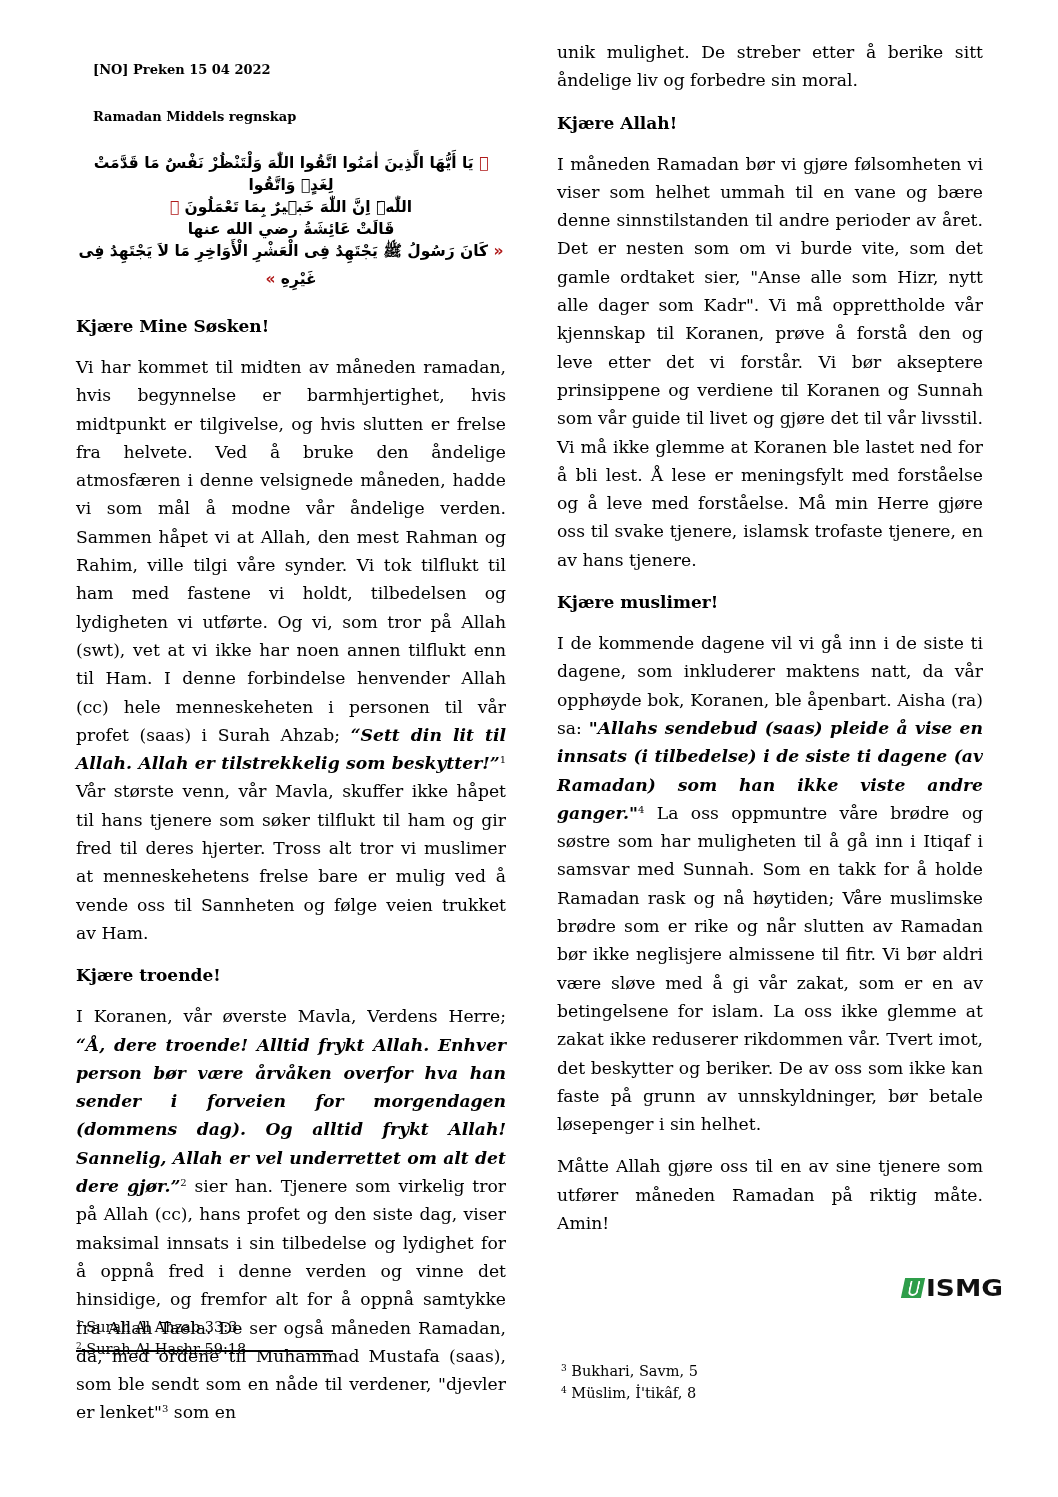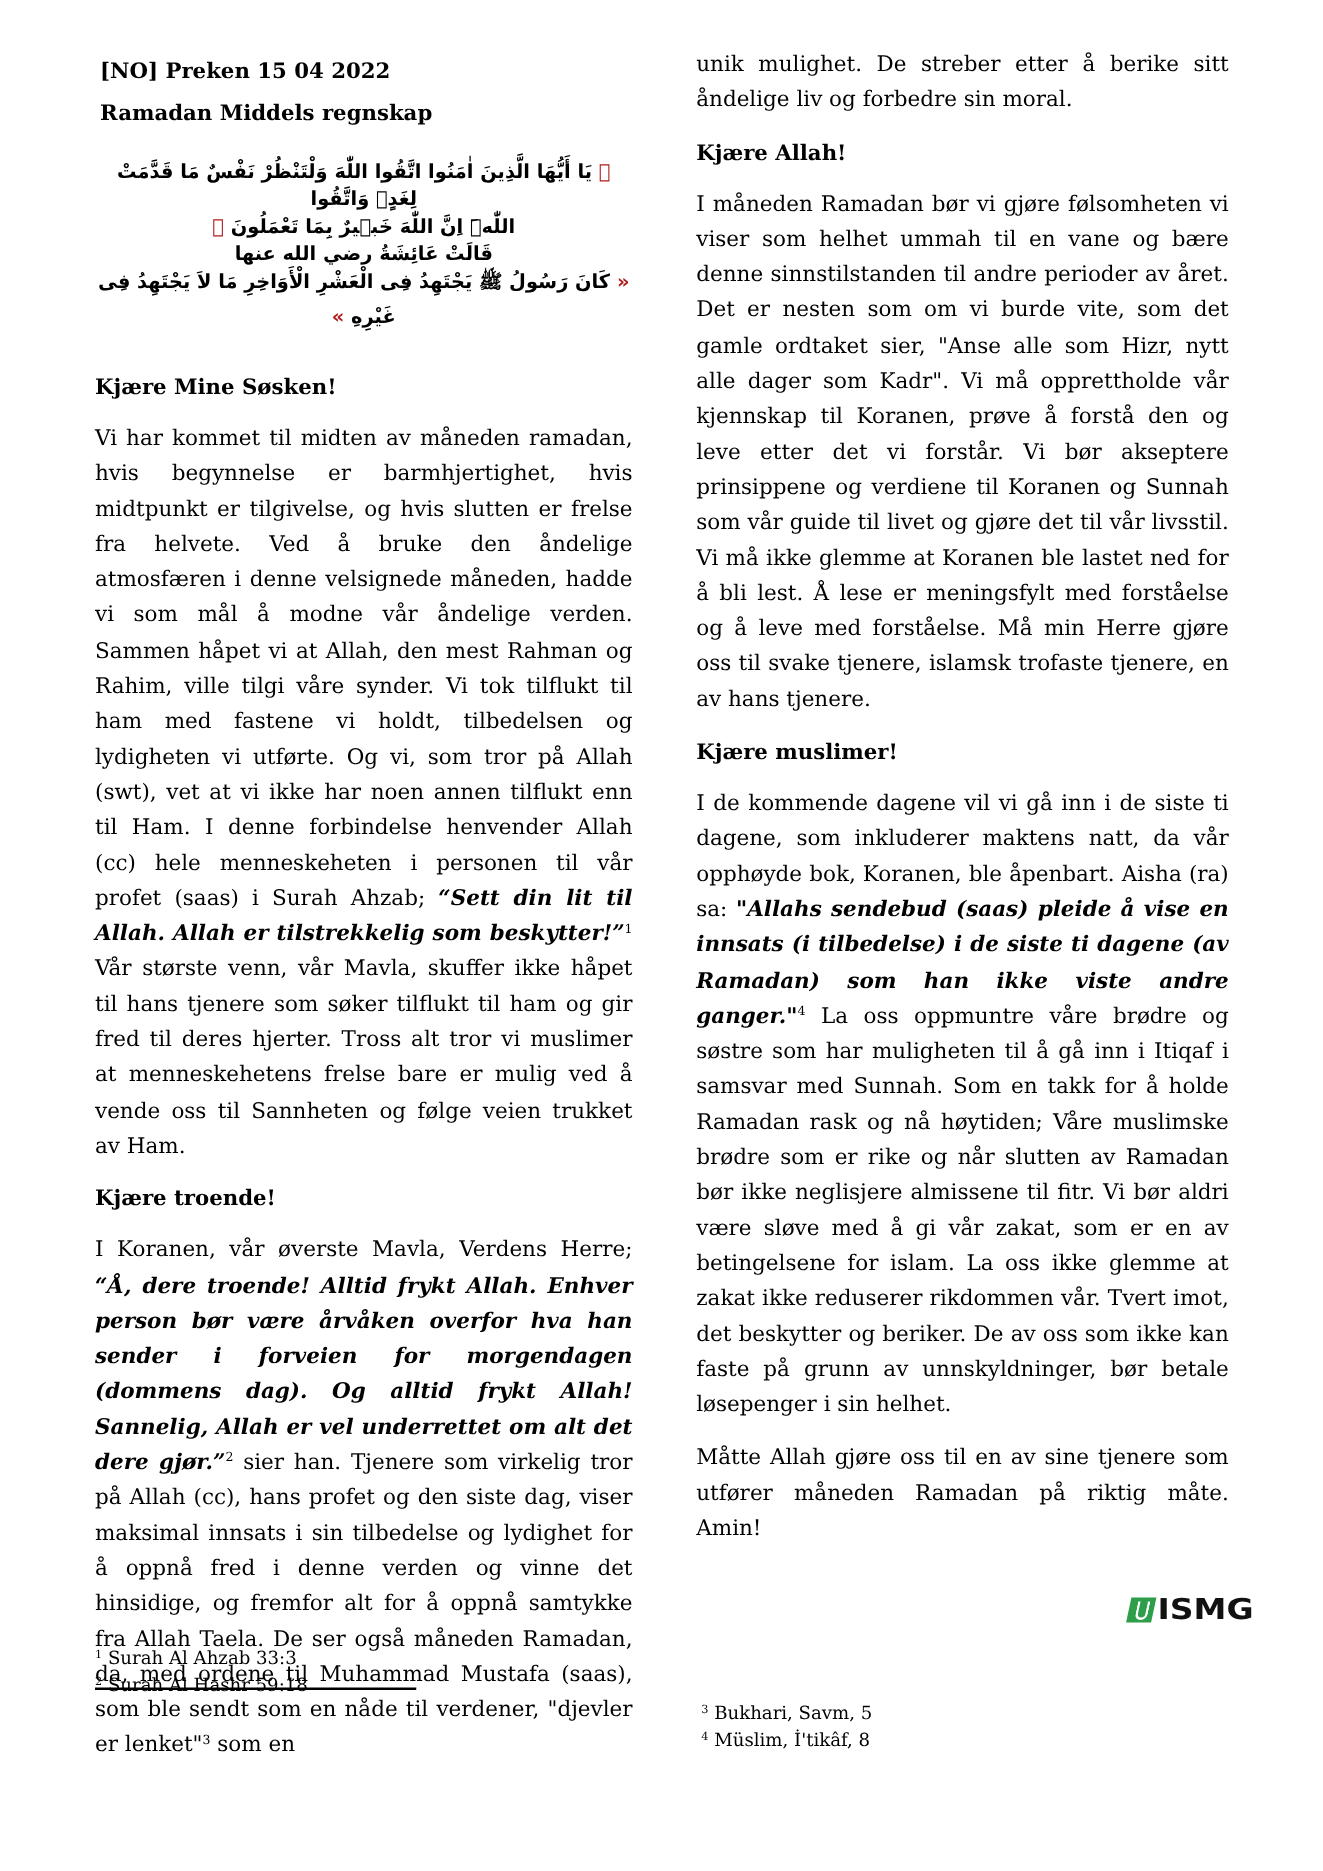--- a/index.html
+++ b/index.html
@@ -8,21 +8,21 @@
     font-family: "DejaVu Serif", "Liberation Serif", serif;
     color: #000;
   }
   .col {
     position: absolute; top: 38px; width: 430px;
     font-size: 17.2px; line-height: 28.3px;
   }
   .col-left { left: 76px; }
   .col-right { left: 557px; width: 426px; }
   .title {
-    font-weight: bold; font-size: 17px; line-height: 30px; margin: 4px;
+    font-weight: bold; font-size: 13px; line-height: 30px; margin: 17px;
   }
   .arabic {
     direction: rtl; text-align: center; font-family: "DejaVu Sans", sans-serif;
     font-weight: bold; font-size: 15.5px; line-height: 22px; margin: 20px 0 0 0;
   }
   .arabic .line { display: block; text-align: center; }
   .arabic .line.last { margin-top: 6px; }
   .bracket { color: #b01a1a; }
   .heading {
     font-weight: bold; font-size: 17px; margin: 12px 0 13px 0; line-height: 28px;
@@ -77,21 +77,21 @@
     <span class="line">
       <span class="bracket">«</span>
       <span>كَانَ رَسُولُ ﷺ يَجْتَهِدُ فِى الْعَشْرِ الْأَوَاخِرِ مَا لاَ يَجْتَهِدُ فِى</span>
     </span>
     <span class="line last">
       <span>غَيْرِهِ</span>
       <span class="bracket">»</span>
     </span>
   </div>
 
-  <div class="heading" style="margin-top:32px;">Kjære Mine Søsken!</div>
+  <div class="heading" style="margin-top:22px;">Kjære Mine Søsken!</div>
   <p class="body"><span>Vi har kommet til midten av måneden ramadan, hvis begynnelse er barmhjertighet, hvis midtpunkt er tilgivelse, og hvis slutten er frelse fra helvete. Ved å bruke den åndelige atmosfæren i denne velsignede måneden, hadde vi som mål å modne vår åndelige verden. Sammen håpet vi at Allah, den mest Rahman og Rahim, ville tilgi våre synder. Vi tok tilflukt til ham med fastene vi holdt, tilbedelsen og lydigheten vi utførte. Og vi, som tror på Allah (swt), vet at vi ikke har noen annen tilflukt enn til Ham. I denne forbindelse henvender Allah (cc) hele menneskeheten i personen til vår profet (saas) i Surah Ahzab; </span><span class="bi">“Sett din lit til Allah. Allah er tilstrekkelig som beskytter!”</span><sup>1</sup><span> Vår største venn, vår Mavla, skuffer ikke håpet til hans tjenere som søker tilflukt til ham og gir fred til deres hjerter. Tross alt tror vi muslimer at menneskehetens frelse bare er mulig ved å vende oss til Sannheten og følge veien trukket av Ham.</span></p>
 
   <div class="heading">Kjære troende!</div>
   <p class="body"><span>I Koranen, vår øverste Mavla, Verdens Herre; </span><span class="bi">“Å, dere troende! Alltid frykt Allah. Enhver person bør være årvåken overfor hva han sender i forveien for morgendagen (dommens dag). Og alltid frykt Allah! Sannelig, Allah er vel underrettet om alt det dere gjør.”</span><sup>2</sup><span> sier han. Tjenere som virkelig tror på Allah (cc), hans profet og den siste dag, viser maksimal innsats i sin tilbedelse og lydighet for å oppnå fred i denne verden og vinne det hinsidige, og fremfor alt for å oppnå samtykke fra Allah Taela. De ser også måneden Ramadan, da, med ordene til Muhammad Mustafa (saas), som ble sendt som en nåde til verdener, "djevler er lenket"</span><sup>3</sup><span> som en</span></p>
 </div>
 
 <div class="col col-right">
   <p class="body">unik mulighet. De streber etter å berike sitt åndelige liv og forbedre sin moral.</p>
   <div class="heading">Kjære Allah!</div>
   <p class="body">I måneden Ramadan bør vi gjøre følsomheten vi viser som helhet ummah til en vane og bære denne sinnstilstanden til andre perioder av året. Det er nesten som om vi burde vite, som det gamle ordtaket sier, "Anse alle som Hizr, nytt alle dager som Kadr". Vi må opprettholde vår kjennskap til Koranen, prøve å forstå den og leve etter det vi forstår. Vi bør akseptere prinsippene og verdiene til Koranen og Sunnah som vår guide til livet og gjøre det til vår livsstil. Vi må ikke glemme at Koranen ble lastet ned for å bli lest. Å lese er meningsfylt med forståelse og å leve med forståelse. Må min Herre gjøre oss til svake tjenere, islamsk trofaste tjenere, en av hans tjenere.</p>

